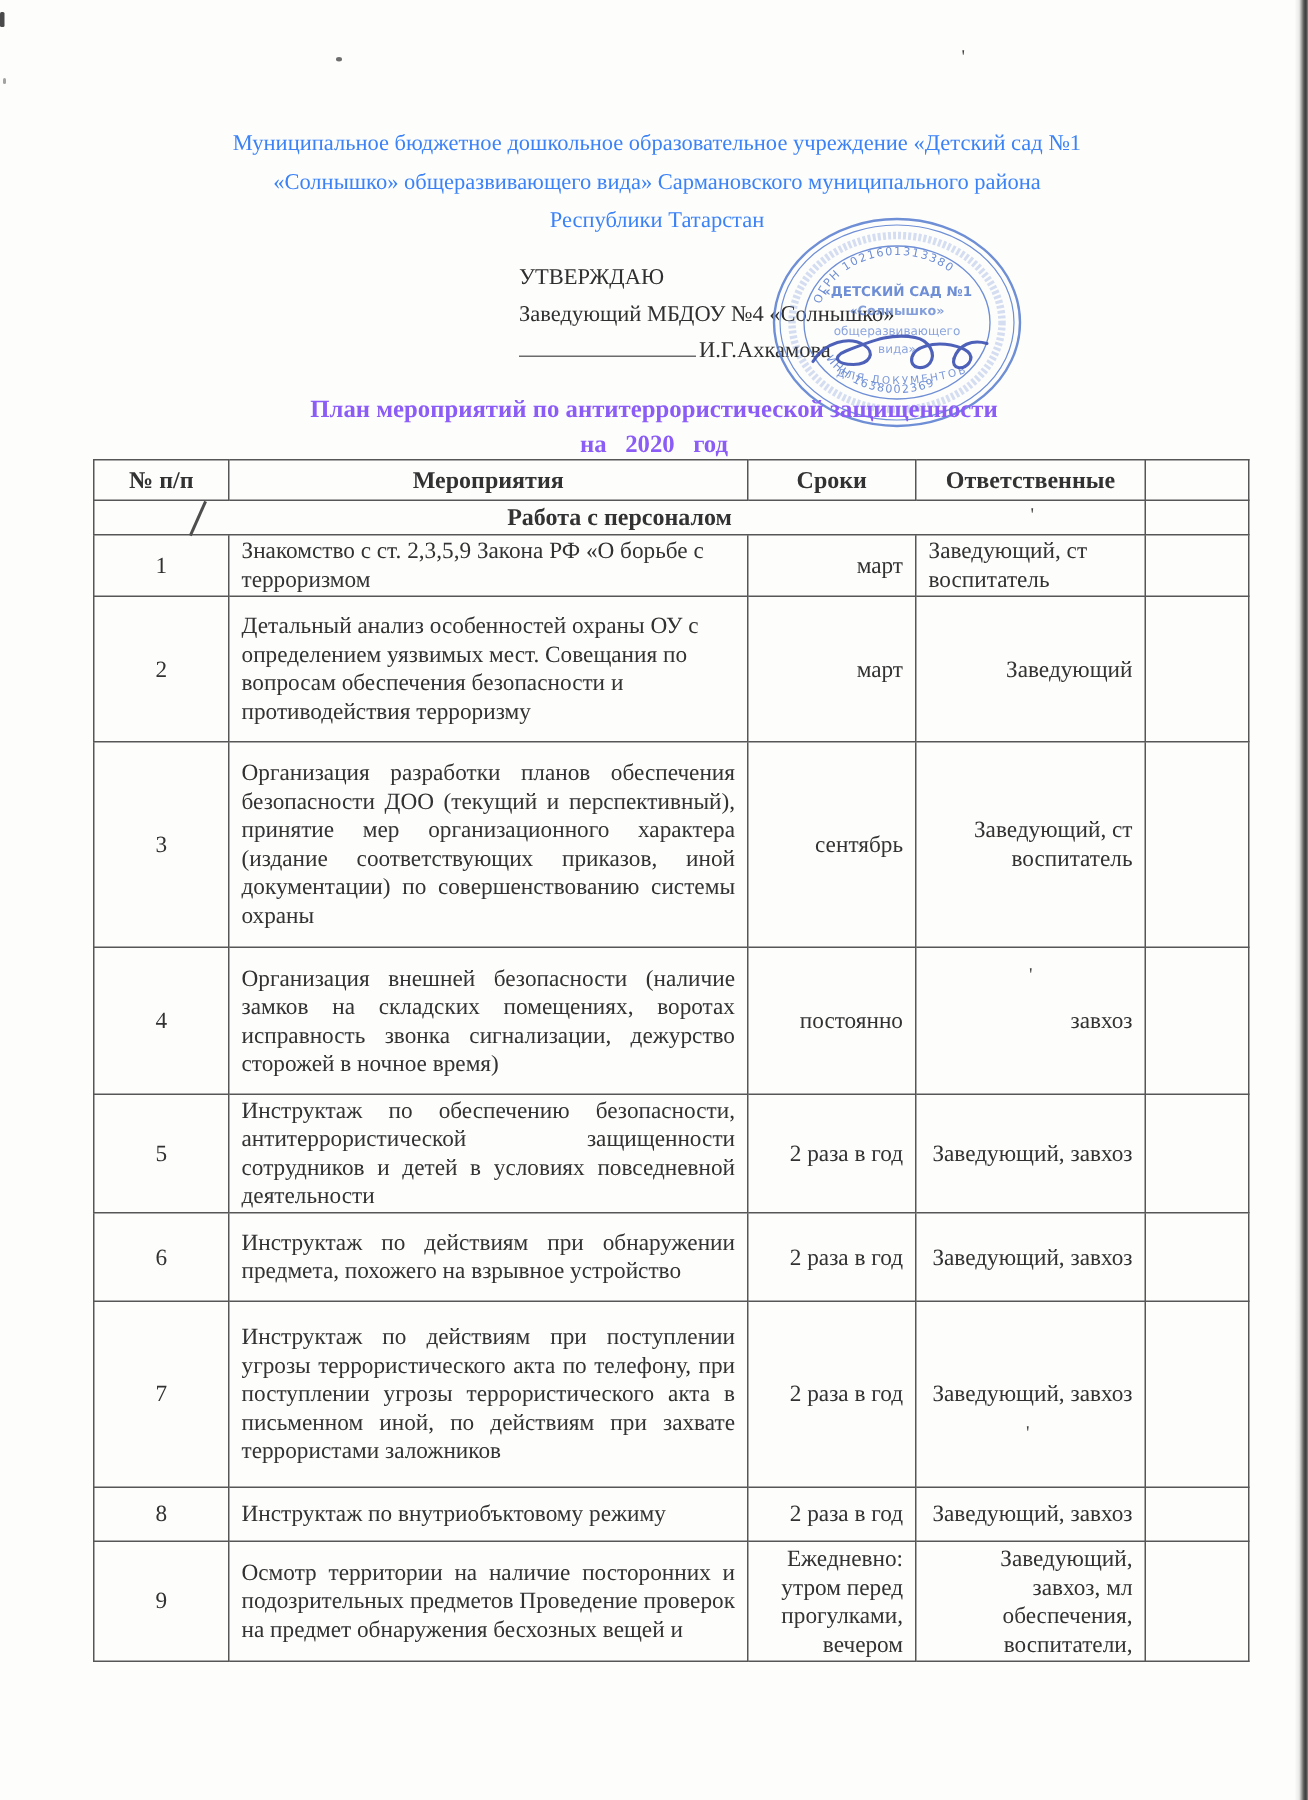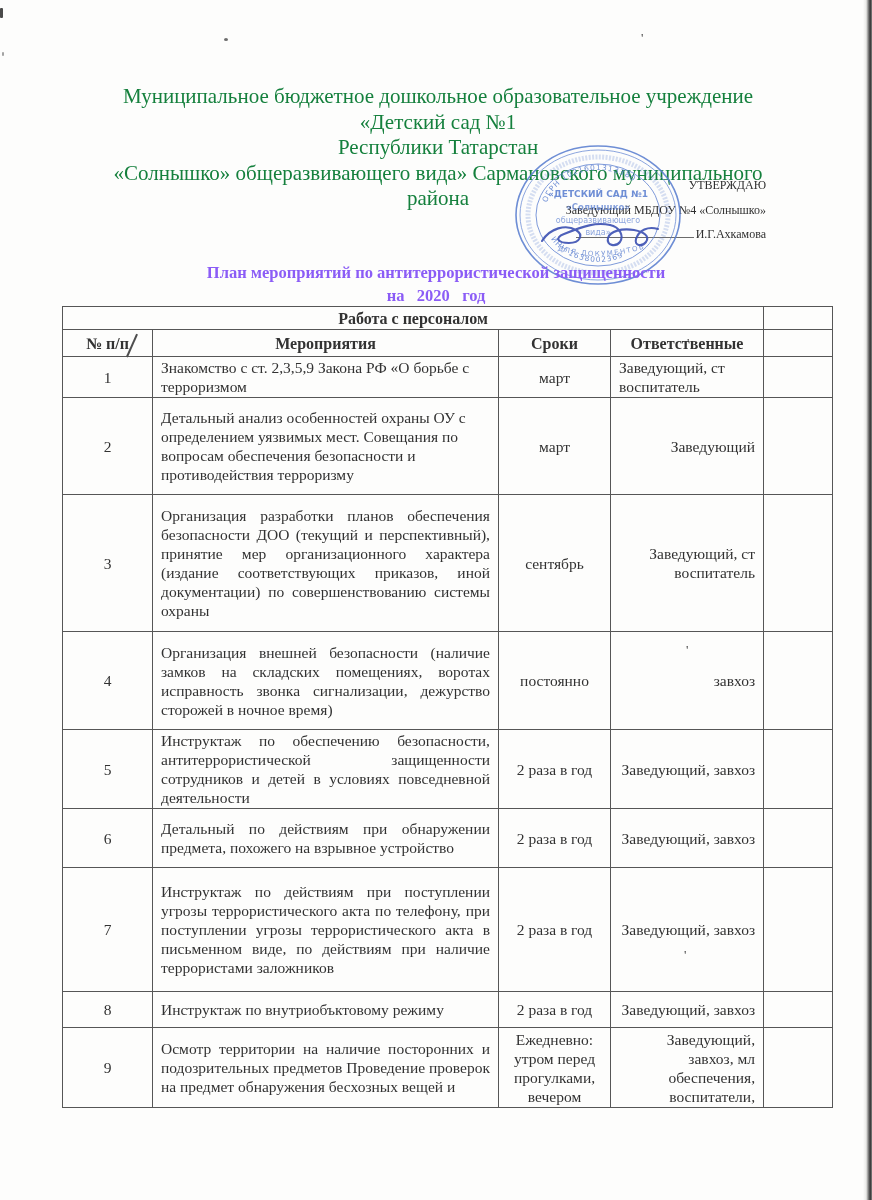--- a/index.html
+++ b/index.html
@@ -12,25 +12,25 @@
   .page{position:absolute;inset:0;}
   
   .edge-shadow{
     position:absolute;top:0;right:0;width:9px;height:1200px;
     background:linear-gradient(to right,#fdfdfc 0%,#e9e9e7 35%,#555 70%,#3c3c3c 85%,#8a8a88 100%);
   }
   .corner-speck{position:absolute;background:#4a4a4a;border-radius:1px;}
 
   .org-header{
     position:absolute;top:84px;left:88px;width:700px;
-    text-align:center;font-size:21px;line-height:25.5px;color:#15803d;
+    text-align:center;font-size:15px;line-height:25.5px;color:#3b82f6;
   }
   .approval{
     position:absolute;top:173px;right:106px;width:420px;
-    text-align:right;font-size:12px;line-height:24.5px;color:#2f2f2f;
+    font-size:15px;line-height:24.5px;color:#2f2f2f;
   }
   .sig-underline{
     display:inline-block;width:118px;border-bottom:1px solid #6b6b6b;
     height:14px;margin-right:2px;
   }
   .doc-title{
     position:absolute;top:261px;left:86px;width:700px;
     text-align:center;font-weight:bold;font-size:16.5px;line-height:23px;color:#8b5cf6;
   }
 
@@ -41,21 +41,21 @@
   }
   table.plan td{
     border:1px solid #565656;padding:1px 8px;vertical-align:middle;
     line-height:19px;
   }
   td.hdr{font-weight:bold;text-align:center;font-size:16px;padding:2px 4px;}
   td.section{font-weight:bold;text-align:center;font-size:16px;}
   td.num{text-align:center;}
   td.desc{vertical-align:top;text-align:left;}
   td.desc.just{text-align:justify;text-justify:inter-word;}
-  td.term{text-align:center;}
+  td.term{text-align:right;}
   td.resp{text-align:right;padding:2px 12px;}
   td.resp.left{text-align:left;}
 
   
   .artifact{position:absolute;color:#3f3f3f;font-size:13px;line-height:10px;}
   .slash-artifact{
     position:absolute;left:131px;top:333px;width:1.5px;height:25px;
     background:#4e4e4e;transform:rotate(24deg);
   }
   .dot-artifact{position:absolute;width:4px;height:3px;background:#6d6d6d;border-radius:50%;}
@@ -68,22 +68,22 @@
 
 <div class="page">
 
   <div class="edge-shadow"></div>
   <div class="corner-speck" style="left:0;top:8px;width:3px;height:10px;"></div>
   <div class="corner-speck" style="left:2px;top:52px;width:2px;height:4px;opacity:.5;"></div>
   <div class="dot-artifact" style="left:224px;top:38px;"></div>
 
   <div class="org-header">
     <div>Муниципальное бюджетное дошкольное образовательное учреждение «Детский сад №1</div>
+    <div>«Солнышко» общеразвивающего вида» Сармановского  муниципального района</div>
     <div>Республики Татарстан</div>
-    <div>«Солнышко» общеразвивающего вида» Сармановского  муниципального района</div>
   </div>
 
   <div class="approval">
     <div>УТВЕРЖДАЮ</div>
     <div>Заведующий МБДОУ №4  «Солнышко»</div>
     <div>
       <span class="sig-underline"></span><span>И.Г.Ахкамова</span>
     </div>
   </div>
 
@@ -131,31 +131,31 @@
 
   <table class="plan">
     <colgroup>
       <col style="width:90px">
         <col style="width:346px">
         <col style="width:112px">
         <col style="width:153px">
         <col style="width:69px">
     </colgroup>
     <tbody>
-      <tr style="height:23px">
-        <td class="section" colspan="4">Работа с персоналом</td>
-        <td></td>
-      </tr>
       <tr style="height:27px">
         <td class="hdr">№ п/п</td>
         <td class="hdr">Мероприятия</td>
         <td class="hdr">Сроки</td>
         <td class="hdr">Ответственные</td>
         <td class="hdr"></td>
       </tr>
+      <tr style="height:23px">
+        <td class="section" colspan="4">Работа с персоналом</td>
+        <td></td>
+      </tr>
 
       <tr style="height:39px">
         <td class="num">1</td>
         <td class="desc">Знакомство с ст. 2,3,5,9 Закона РФ «О борьбе с терроризмом</td>
         <td class="term">март</td>
         <td class="resp left">Заведующий, ст воспитатель</td>
         <td></td>
       </tr>
       <tr style="height:97px">
         <td class="num">2</td>
@@ -180,28 +180,28 @@
       </tr>
       <tr style="height:79px">
         <td class="num">5</td>
         <td class="desc just">Инструктаж по обеспечению безопасности, антитеррористической защищенности сотрудников и детей в условиях повседневной деятельности</td>
         <td class="term">2 раза в год</td>
         <td class="resp">Заведующий, завхоз</td>
         <td></td>
       </tr>
       <tr style="height:59px">
         <td class="num">6</td>
-        <td class="desc just">Детальный по действиям при обнаружении предмета, похожего на взрывное устройство</td>
+        <td class="desc just">Инструктаж по действиям при обнаружении предмета, похожего на взрывное устройство</td>
         <td class="term">2 раза в год</td>
         <td class="resp">Заведующий, завхоз</td>
         <td></td>
       </tr>
       <tr style="height:124px">
         <td class="num">7</td>
-        <td class="desc just">Инструктаж по действиям при поступлении угрозы террористического акта по телефону, при поступлении угрозы террористического акта в письменном виде, по действиям при наличие террористами заложников</td>
+        <td class="desc just">Инструктаж по действиям при поступлении угрозы террористического акта по телефону, при поступлении угрозы террористического акта в письменном иной, по действиям при захвате террористами заложников</td>
         <td class="term">2 раза в год</td>
         <td class="resp">Заведующий, завхоз</td>
         <td></td>
       </tr>
       <tr style="height:36px">
         <td class="num">8</td>
         <td class="desc">Инструктаж по внутриобъктовому режиму</td>
         <td class="term">2 раза в год</td>
         <td class="resp">Заведующий, завхоз</td>
         <td></td>

